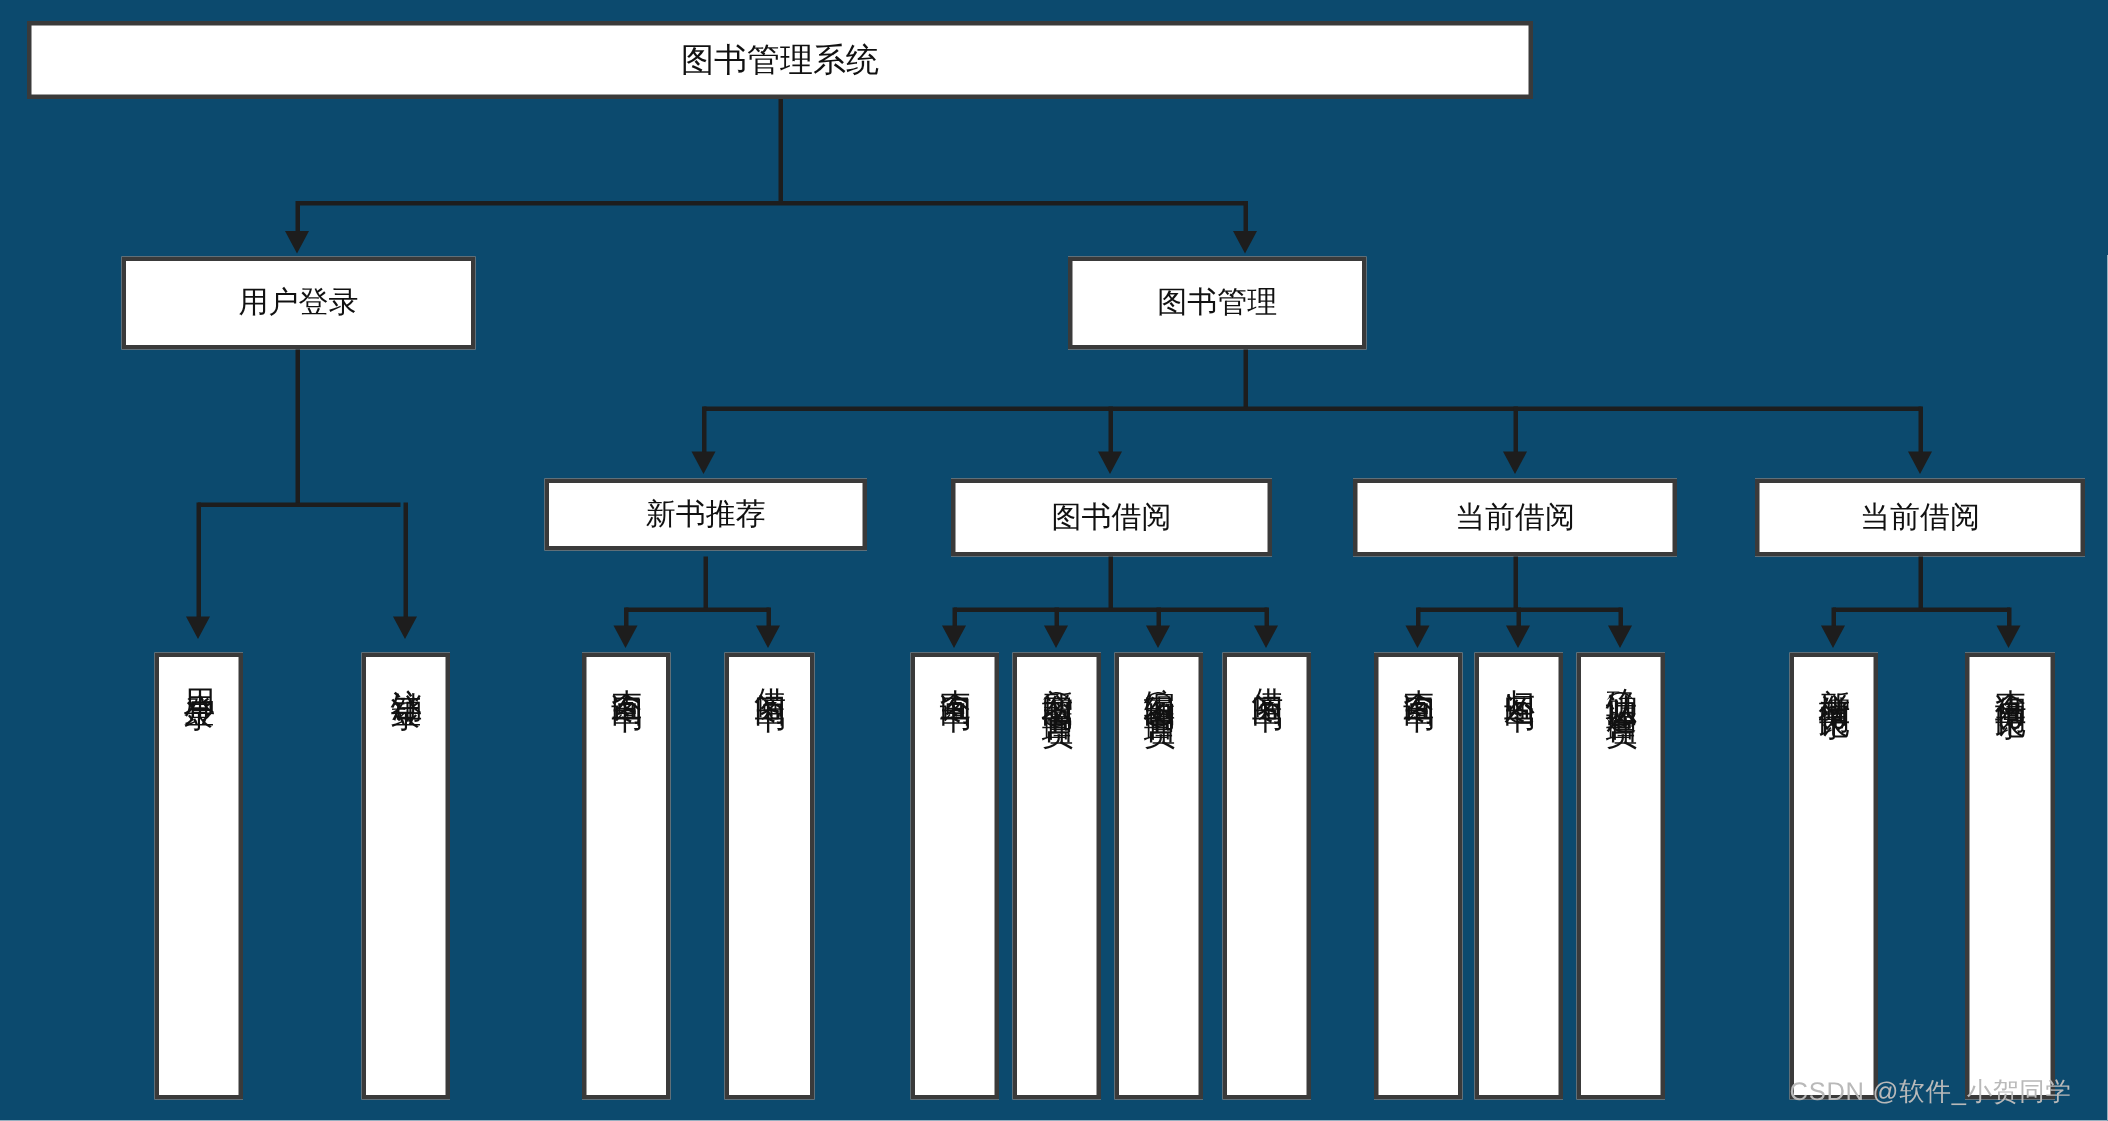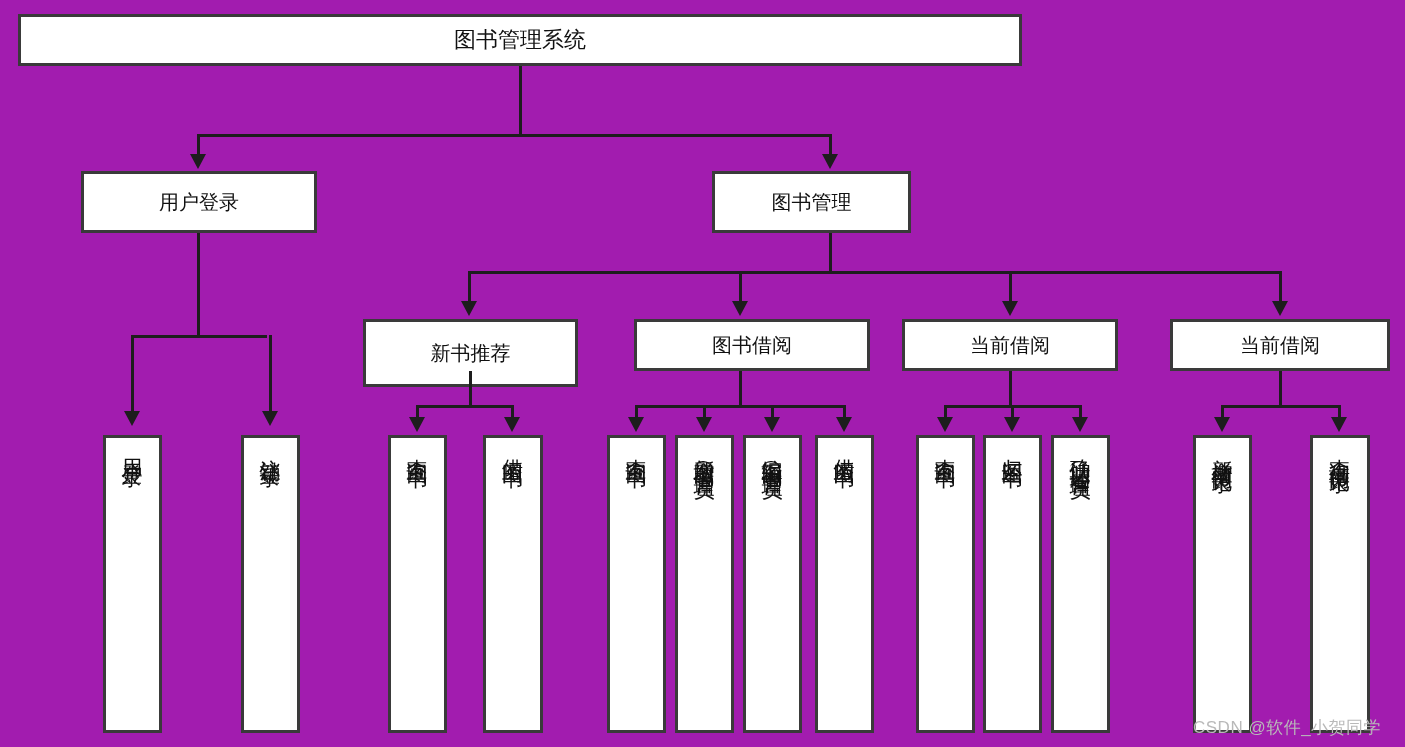--- a/index.html
+++ b/index.html
@@ -5,21 +5,21 @@
 <style>
   html,body{margin:0;padding:0;background:#ffffff;}
   body{
     font-family:"Liberation Sans","DejaVu Sans",sans-serif;
     color:#111111;
   }
   #canvas{
     position:relative;
     width:1405px;
     height:747px;
-    background:#a21caf;
+    background:#0c4a6e;
     overflow:hidden;
   }
   
   .node{
     position:absolute;
     box-sizing:border-box;
     background:#ffffff;
     border:3px solid #3a3a3a;
     display:flex;
     align-items:center;
@@ -117,24 +117,24 @@
   <div class="ln h" style="left:469px; top:271px; width:812px;"></div>
   <div class="ln v" style="left:468px; top:271px; height:32px;"></div>
   <div class="arrow" style="left:461px; top:301px;"></div>
   <div class="ln v" style="left:739px; top:271px; height:32px;"></div>
   <div class="arrow" style="left:732px; top:301px;"></div>
   <div class="ln v" style="left:1009px; top:271px; height:32px;"></div>
   <div class="arrow" style="left:1002px; top:301px;"></div>
   <div class="ln v" style="left:1279px; top:271px; height:32px;"></div>
   <div class="arrow" style="left:1272px; top:301px;"></div>
 
-  <div class="node branch" style="left:363px; top:319px; width:215px; height:68px;">
+  <div class="node branch" style="left:363px; top:319px; width:215px; height:48px;">
     <span class="label">新书推荐</span>
   </div>
-  <div class="node branch" style="left:634px; top:319px; width:236px; height:52px;">
+  <div class="node branch" style="left:634px; top:319px; width:214px; height:52px;">
     <span class="label">图书借阅</span>
   </div>
   <div class="node branch" style="left:902px; top:319px; width:216px; height:52px;">
     <span class="label">当前借阅</span>
   </div>
   <div class="node branch" style="left:1170px; top:319px; width:220px; height:52px;">
     <span class="label">当前借阅</span>
   </div>
 
   <div class="ln v" style="left:469px; top:371px; height:36px;"></div>

